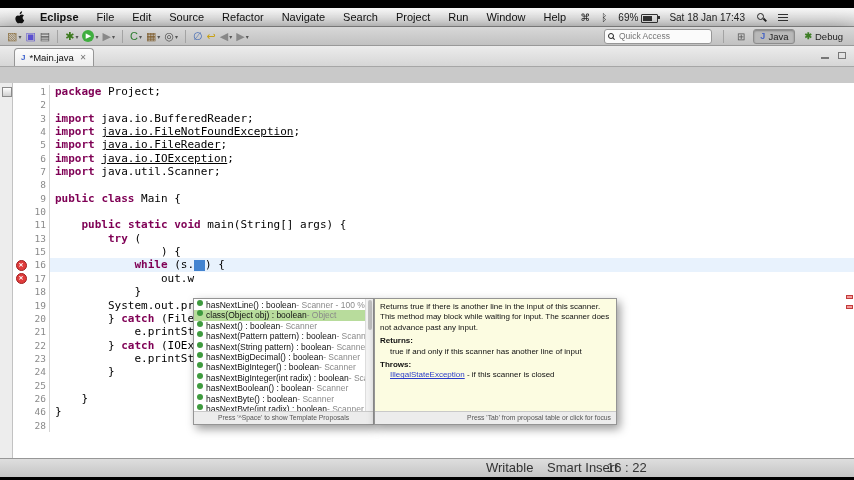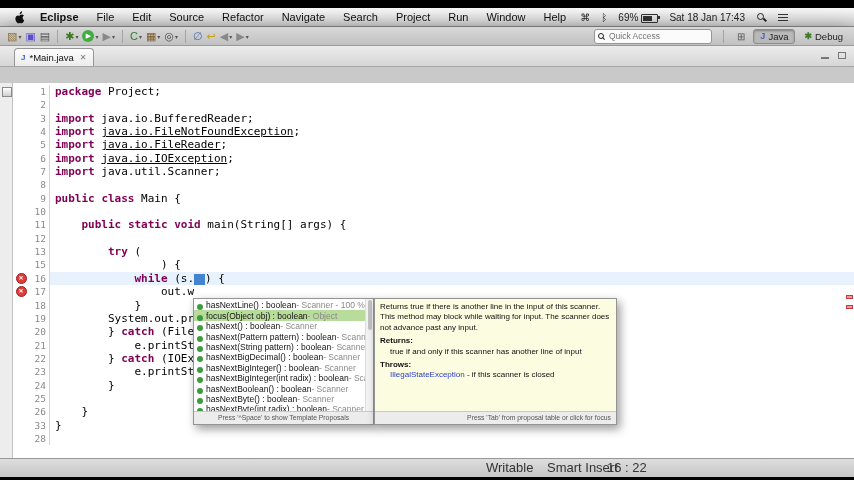--- a/index.html
+++ b/index.html
@@ -46,21 +46,21 @@
   #toolbar-icons{display:flex;align-items:center}
   .ticon{height:16px;display:flex;align-items:center;padding:0 2px;cursor:default}
   .tglyph{font-size:11px;line-height:14px}
   .tglyph.circ{width:12px;height:12px;border-radius:50%;font-size:7px;display:inline-flex;
     align-items:center;justify-content:center}
   .dd{font-size:6px;color:#555;margin-left:1px}
   .tsep{width:1px;height:13px;background:#a3a3a3;margin:0 5px}
   .toolbar-right{margin-left:auto;display:flex;align-items:center;gap:6px}
   .qa{position:relative;display:flex;align-items:center}
   .qa input{width:84px;height:13px;border:1px solid #979797;border-radius:3px;font-size:8.5px;
-    padding:0 18px 0 14px;background:#fbfbfb;color:#333;outline:none;
+    padding:0 8px 0 14px;background:#fbfbfb;color:#333;outline:none;
     font-family:"Liberation Sans",sans-serif}
   .mag2{position:absolute;left:3px;top:3px;width:9px;height:9px}
   .mag2 .mag-c{width:4px;height:4px;border-width:1.2px}
   .mag2 .mag-h{left:5.5px;top:6px;width:3px;height:1.3px}
   .open-persp{font-size:10px;color:#555;padding:0 2px}
   #perspectives{display:flex;align-items:center;gap:3px}
   .persp{display:flex;align-items:center;font-size:9.5px;gap:3px;padding:1px 6px;border-radius:3px;
     color:#222}
   .persp.active{background:#b9b9b9;border:1px solid #8d8d8d;box-shadow:inset 0 1px 2px rgba(0,0,0,.3)}
   .persp-ic{font-weight:bold;font-size:9px}
@@ -98,40 +98,40 @@
   .u{text-decoration:underline}
   .sel{display:inline-block;width:11px;height:11px;background:#4484d0;vertical-align:-2px}
   .ovm{position:absolute;right:1px;width:7px;height:4px;background:#f49c9c;border:1px solid #c23b3b;
     box-sizing:border-box}
 
   
   .completion{position:absolute;left:193px;top:298px;width:181px;height:127px;background:#fff;
     border:1px solid #949494;box-shadow:3px 4px 9px rgba(0,0,0,.4);display:flex;
     flex-direction:column;box-sizing:border-box}
   #completion-list{flex:1;overflow:hidden;padding-top:1px;position:relative}
-  .crow{display:flex;align-items:flex-end;height:10.4px;padding:0 9px 0 2px;font-size:8.5px;
+  .crow{display:flex;align-items:flex-start;height:10.4px;padding:0 9px 0 2px;font-size:8.5px;
     white-space:nowrap;overflow:hidden;color:#111}
   .crow.selected{background:#b8dc9c}
   .mdot{width:6px;height:6px;border-radius:50%;background:#3f9b3f;margin:0 3px 0 1px;flex:none}
   .cdetail{color:#8a8a8a}
   .cscroll{position:absolute;right:0;top:0;bottom:0;width:7px;background:#f3f3f3;
     border-left:1px solid #ddd}
   .cthumb{position:absolute;top:1px;right:1px;width:4px;height:30px;background:#c2c2c2;
     border-radius:2px}
   .cmp-footer{height:12px;background:#ececec;border-top:1px solid #c9c9c9;font-size:6.8px;
     color:#555;text-align:center;line-height:12px;flex:none}
 
   
   .javadoc{position:absolute;left:374px;top:298px;width:243px;height:127px;background:#fcfce1;
     border:1px solid #949494;box-shadow:3px 4px 9px rgba(0,0,0,.4);font-size:8px;line-height:1.3;
     color:#111;display:flex;flex-direction:column;box-sizing:border-box}
   .jd-body{padding:3px 5px;flex:1;overflow:hidden}
   .jd-h{font-weight:bold;margin-top:3px}
   .jd-ind{padding-left:10px}
-  .jd-link{color:#2a3bc8;}
+  .jd-link{color:#2a3bc8;text-decoration:underline}
   .jd-footer{height:12px;background:#ececec;border-top:1px solid #c9c9c9;font-size:6.8px;
     color:#555;text-align:right;padding:0 5px;line-height:12px;flex:none}
 
   
   .statusbar{position:absolute;left:0;bottom:0;width:854px;height:19px;
     background:linear-gradient(#dedede,#c5c5c5);border-top:1px solid #979797;box-sizing:border-box;
     font-size:13px;color:#333}
   .sb-item{position:absolute;line-height:18px;white-space:nowrap}
 </style>
 </head>
@@ -322,25 +322,20 @@
           <div class="lnum">10</div>
           <div class="lcode"></div>
         </div>
         <div class="cline">
           <div class="lmark"></div>
           <div class="lnum">11</div>
           <div class="lcode"><span class="p">    </span><span class="k">public</span><span class="p"> </span><span class="k">static</span><span class="p"> </span><span class="k">void</span><span class="p"> main(String[] args) {</span></div>
         </div>
         <div class="cline">
           <div class="lmark"></div>
-          <div class="lnum">12</div>
-          <div class="lcode"></div>
-        </div>
-        <div class="cline">
-          <div class="lmark"></div>
           <div class="lnum">13</div>
           <div class="lcode"><span class="p">        </span><span class="k">try</span><span class="p"> (</span></div>
         </div>
         <div class="cline">
           <div class="lmark"></div>
           <div class="lnum">15</div>
           <div class="lcode"><span class="p">                ) {</span></div>
         </div>
         <div class="cline">
           <div class="lmark">
@@ -396,21 +391,21 @@
           <div class="lnum">25</div>
           <div class="lcode"></div>
         </div>
         <div class="cline">
           <div class="lmark"></div>
           <div class="lnum">26</div>
           <div class="lcode"><span class="p">    }</span></div>
         </div>
         <div class="cline">
           <div class="lmark"></div>
-          <div class="lnum">33</div>
+          <div class="lnum">46</div>
           <div class="lcode"><span class="p">}</span></div>
         </div>
         <div class="cline">
           <div class="lmark"></div>
           <div class="lnum">28</div>
           <div class="lcode"></div>
         </div>
       </div>
     <div class="ovm" style="top:212px"></div>
     <div class="ovm" style="top:222px"></div>
@@ -425,21 +420,21 @@
 
 <div class="completion">
   <div id="completion-list">
     <div class="crow">
         <span class="mdot"></span>
         <span class="clabel">hasNextLine() : boolean</span>
         <span class="cdetail"> - Scanner - 100 %</span>
       </div>
       <div class="crow selected">
         <span class="mdot"></span>
-        <span class="clabel">focus(Object obj) : boolean</span>
+        <span class="clabel">class(Object obj) : boolean</span>
         <span class="cdetail"> - Object</span>
       </div>
       <div class="crow">
         <span class="mdot"></span>
         <span class="clabel">hasNext() : boolean</span>
         <span class="cdetail"> - Scanner</span>
       </div>
       <div class="crow">
         <span class="mdot"></span>
         <span class="clabel">hasNext(Pattern pattern) : boolean</span>

